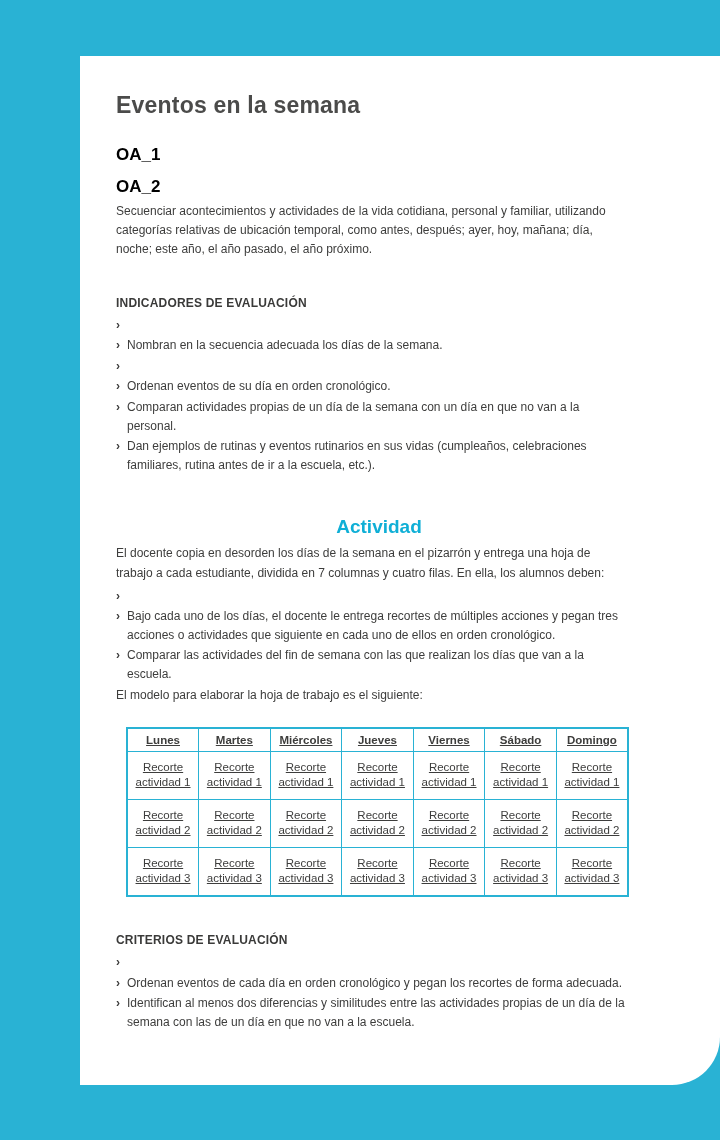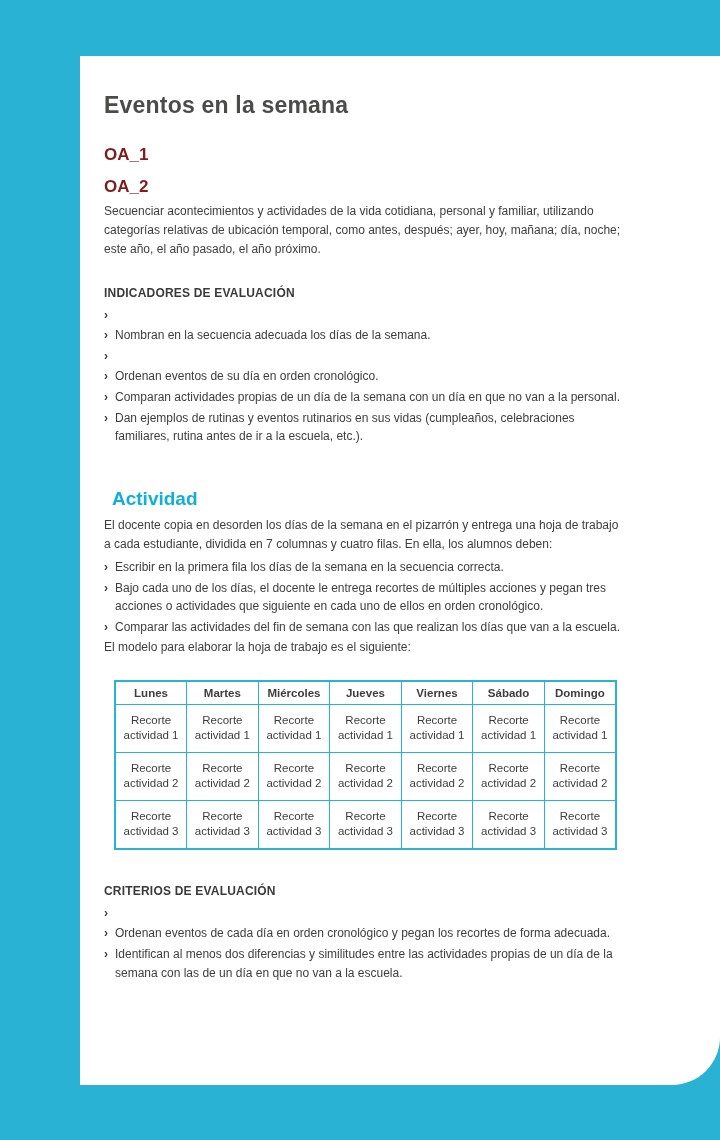--- a/index.html
+++ b/index.html
@@ -16,44 +16,45 @@
     overflow: hidden;
   }
   .page-card {
     position: absolute;
     top: 56px;
     left: 80px;
     right: 0;
     bottom: 55px;
     background: #ffffff;
     border-radius: 0 0 48px 0;
-    padding: 36px 94px 0 24px;
+    padding: 36px 94px 0 36px;
     box-sizing: border-box;
   }
   h1.page-title {
     margin: 0 0 26px 0;
     font-size: 23px;
     font-weight: bold;
     color: #4b4b4a;
     letter-spacing: 0.2px;
   }
   h2.oa-heading {
     margin: 12px 0 5px 0;
     font-size: 17px;
     font-weight: bold;
-    color: #7f1d1d;
+    color: #000000;
   }
   h2.activity-heading {
-    margin: 42px 0 6px 8px;
+    margin: 42px 0 6px 16px;
     font-size: 19px;
     font-weight: bold;
     color: #0fafd6;
+    text-align: center;
   }
   h3.minor-heading {
-    margin: 26px 0 6px 0;
+    margin: 36px 0 6px 0;
     font-size: 12px;
     font-weight: bold;
     color: #3a3a39;
     letter-spacing: 0.2px;
   }
   p.body-text {
     margin: 0 0 4px 0;
     font-size: 12px;
     line-height: 1.6;
   }
@@ -73,20 +74,21 @@
     flex: 0 0 auto;
     font-weight: bold;
     color: #3d3d3c;
   }
   table.worksheet {
     border-collapse: collapse;
     table-layout: fixed;
     width: 503px;
     margin: 22px 0 0 10px;
     border: 2px solid #29b2d4;
+    text-decoration: underline;
   }
   table.worksheet th,
   table.worksheet td {
     border: 1px solid #29b2d4;
     text-align: center;
     vertical-align: middle;
     color: #3d3d3c;
   }
   table.worksheet th {
     font-size: 11.5px;
@@ -146,21 +148,20 @@
         </li>
     </ul>
   </section>
 
   <section>
     <h2 class="activity-heading">Actividad</h2>
     <p class="body-text">El docente copia en desorden los días de la semana en el pizarrón y entrega una hoja de trabajo a cada estudiante, dividida en 7 columnas y cuatro filas. En ella, los alumnos deben:</p>
     <ul class="bullet-list">
       <li>
           <span class="bullet-mark">›</span>
-          <span>Escribir en la primera fila los días de la semana en la secuencia correcta.</span>
         </li>
       <li>
           <span class="bullet-mark">›</span>
           <span>Bajo cada uno de los días, el docente le entrega recortes de múltiples acciones y pegan tres acciones o actividades que siguiente en cada uno de ellos en orden cronológico.</span>
         </li>
       <li>
           <span class="bullet-mark">›</span>
           <span>Comparar las actividades del fin de semana con las que realizan los días que van a la escuela.</span>
         </li>
     </ul>

